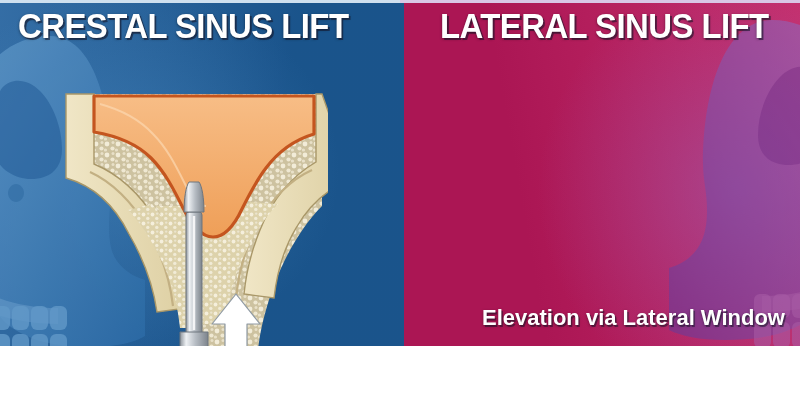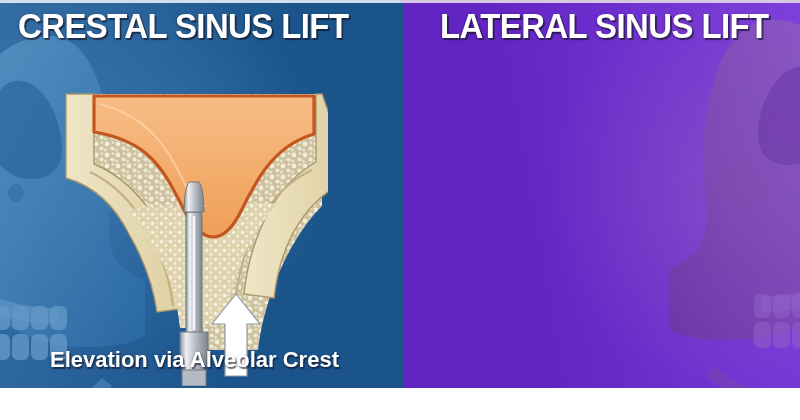--- a/index.html
+++ b/index.html
@@ -1,23 +1,23 @@
 <!DOCTYPE html>
 <html><head>
 <meta charset="utf-8">
 <style>
   html,body{margin:0;padding:0;background:#fff;}
   body{width:800px;height:420px;overflow:hidden;
        font-family:"Liberation Sans","DejaVu Sans",sans-serif;}
   #stage{position:relative;width:800px;height:420px;overflow:hidden;}
 
   
-  .panel{position:absolute;top:0;height:388px;overflow:hidden;}
+  .panel{position:absolute;top:0;height:346px;overflow:hidden;}
   #panel-left{left:0;width:404px;background:#1d5d9b;}
-  #panel-right{left:404px;width:396px;background:#6d28d9;}
+  #panel-right{left:404px;width:396px;background:#be185d;}
 
   #panel-left .tint{position:absolute;inset:0;
     background:radial-gradient(ellipse 300px 260px at 130px 170px,rgba(80,145,200,.40),rgba(80,145,200,0) 70%),
                linear-gradient(100deg,rgba(255,255,255,.10),rgba(0,0,0,.10) 65%);}
   #panel-right .tint{position:absolute;inset:0;
     background:radial-gradient(ellipse 280px 300px at 330px 190px,rgba(150,100,185,.45),rgba(150,100,185,0) 70%),
                linear-gradient(260deg,rgba(255,255,255,.10),rgba(0,0,0,.10) 70%);}
 
   .topline{position:absolute;left:0;top:0;width:800px;height:3px;
     background:linear-gradient(90deg,#cfe0ef 0%,#cfe0ef 50%,#d9c7e6 50%,#d9c7e6 100%);z-index:40;}
@@ -149,21 +149,20 @@
 
           <path fill="url(#metalL)" stroke="#6f767e" stroke-width="1" d="M120 246h28v20l-5 36h-18l-5-36Z"></path>
           <rect x="122" y="284" width="24" height="16" fill="#b4bac1" stroke="#6f767e" stroke-width="1"></rect>
           <line x1="134" y1="130" x2="134" y2="244" stroke="#fdfdfe" stroke-width="2.4" opacity=".85"></line>
 
           <path fill="#ffffff" stroke="#8f9aa4" stroke-width="1.2" stroke-linejoin="round" d="M176 208l24 30h-13v52h-22v-52h-13Z"></path>
         </g>
       </svg>
     </div>
 
-    <div class="caption" id="caption-left">Elevation via Alveolar Crest</div>
   </div>
 
   <div class="panel" id="panel-right">
     <div class="tint"></div>
 
     <svg class="skull" id="skull-right" viewBox="0 0 230 392">
       <defs>
         <linearGradient id="skRg" x1="1" y1="0" x2="0" y2="1">
           <stop offset="0" stop-color="#9a6cbe"></stop>
           <stop offset="1" stop-color="#6b3896"></stop>
@@ -180,17 +179,18 @@
         <rect x="132" y="304" width="17" height="26" rx="6"></rect>
         <rect x="151" y="304" width="17" height="26" rx="6"></rect>
         <rect x="170" y="304" width="17" height="26" rx="6"></rect>
         <rect x="189" y="304" width="17" height="26" rx="6"></rect>
       </g>
       <path fill="#7b4aa8" opacity=".75" d="M226 332c0 32-26 56-66 56-34 0-62-14-76-32l10-8c14 16 38 26 64 26 34 0 56-18 58-42Z"></path>
     </svg>
 
     <div class="title" id="title-right">LATERAL SINUS LIFT</div>
 
+    <div class="caption" id="caption-right">Elevation via Lateral Window</div>
   </div>
 
 
   <div class="topline"></div>
 </div>
 
 </body></html>

